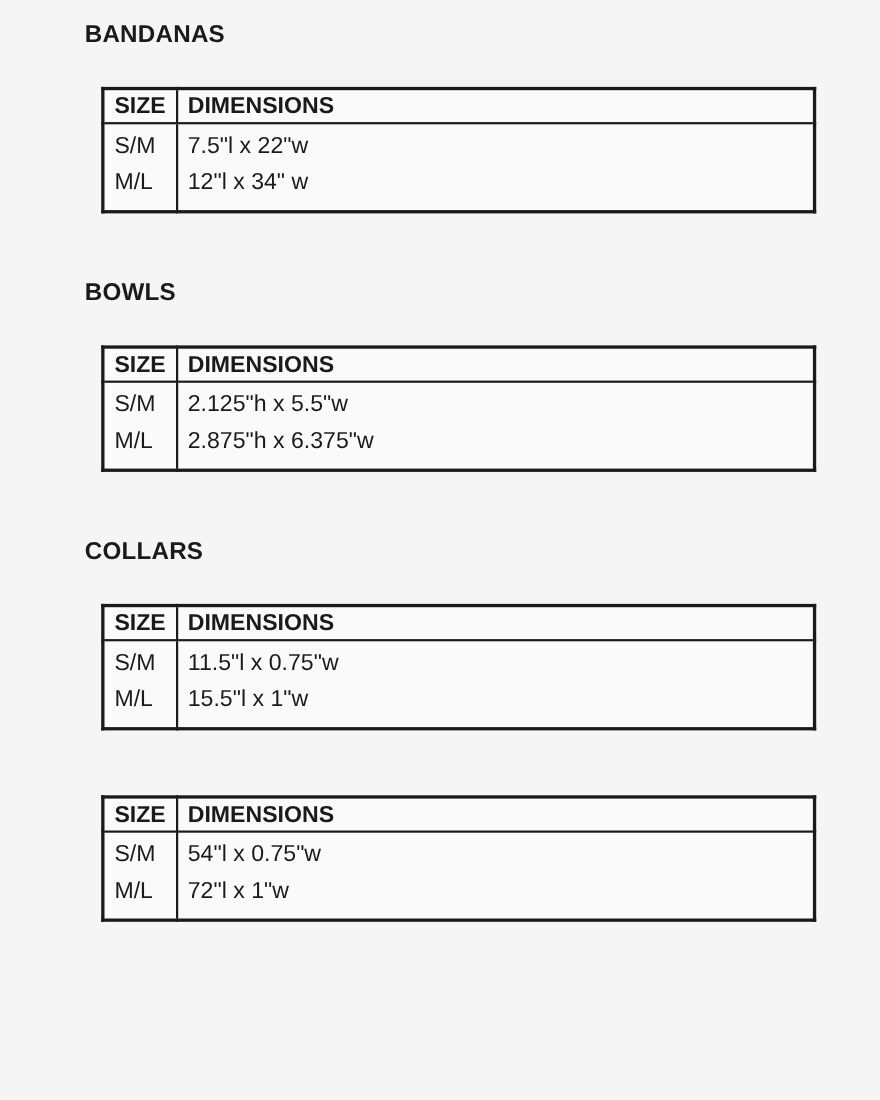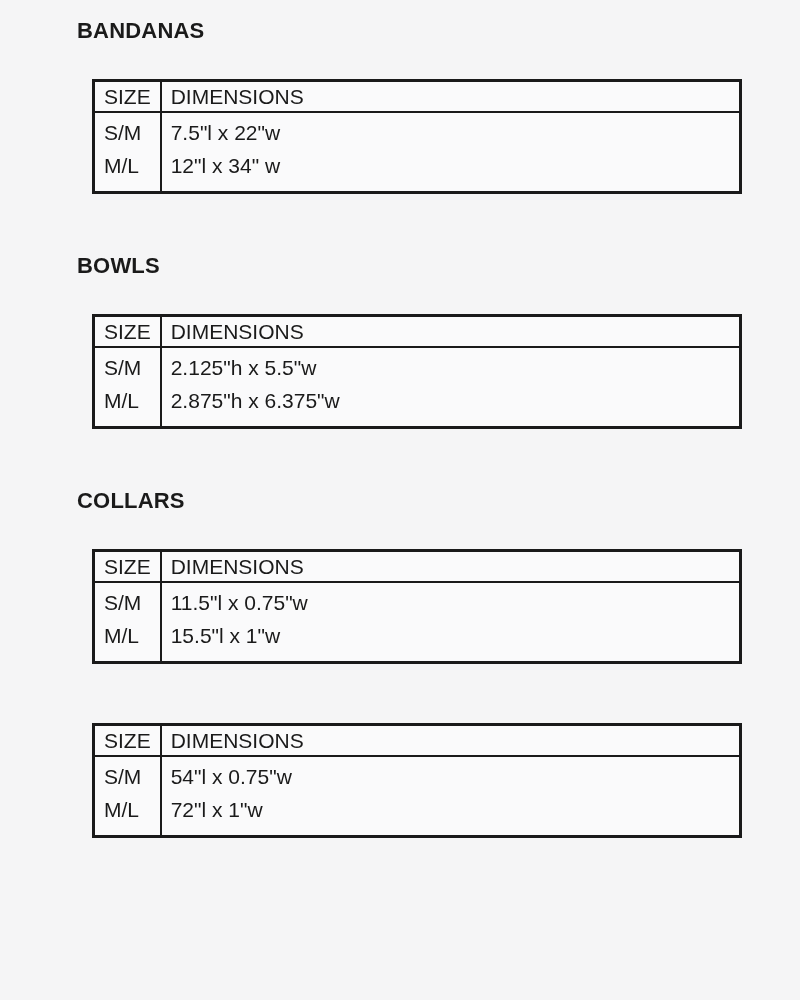--- a/index.html
+++ b/index.html
@@ -37,21 +37,21 @@
     background: #fafafb;
   }
   .size-table th,
   .size-table td {
     border: 2px solid #1a1a1a;
     text-align: left;
     font-size: 21px;
   }
   .size-table th {
     padding: 3px 9px 2px 9px;
-    font-weight: 400;
+    font-weight: 700;
     white-space: nowrap;
   }
   .size-table td {
     vertical-align: top;
     padding: 3px 9px 9px 9px;
   }
   .col-size { width: 65px; }
   .value-line {
     line-height: 33px;
     white-space: nowrap;

